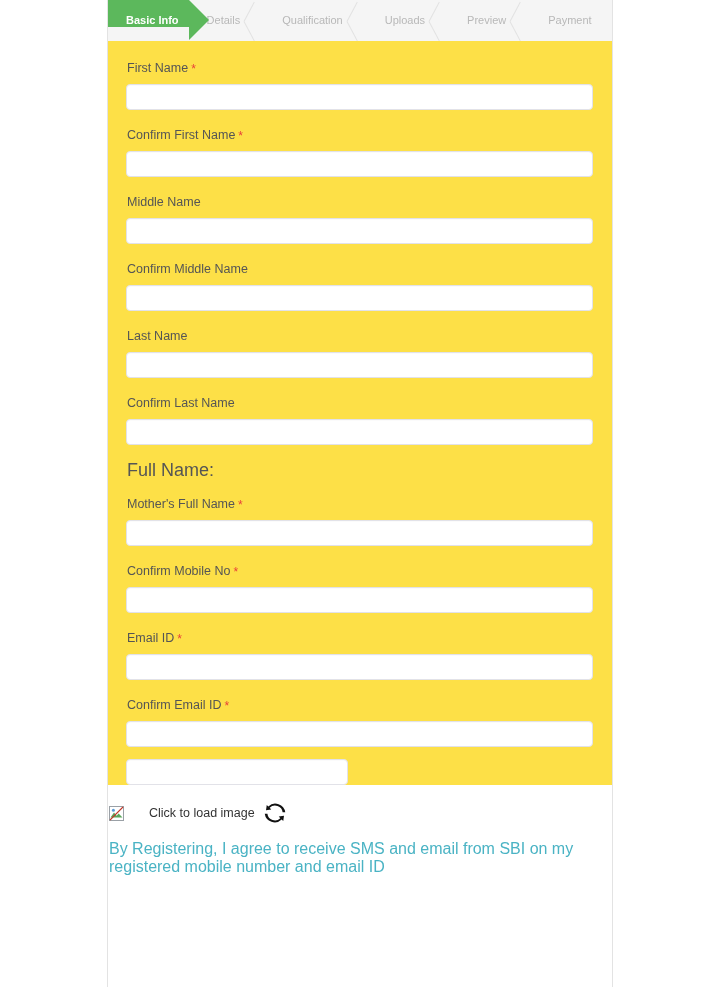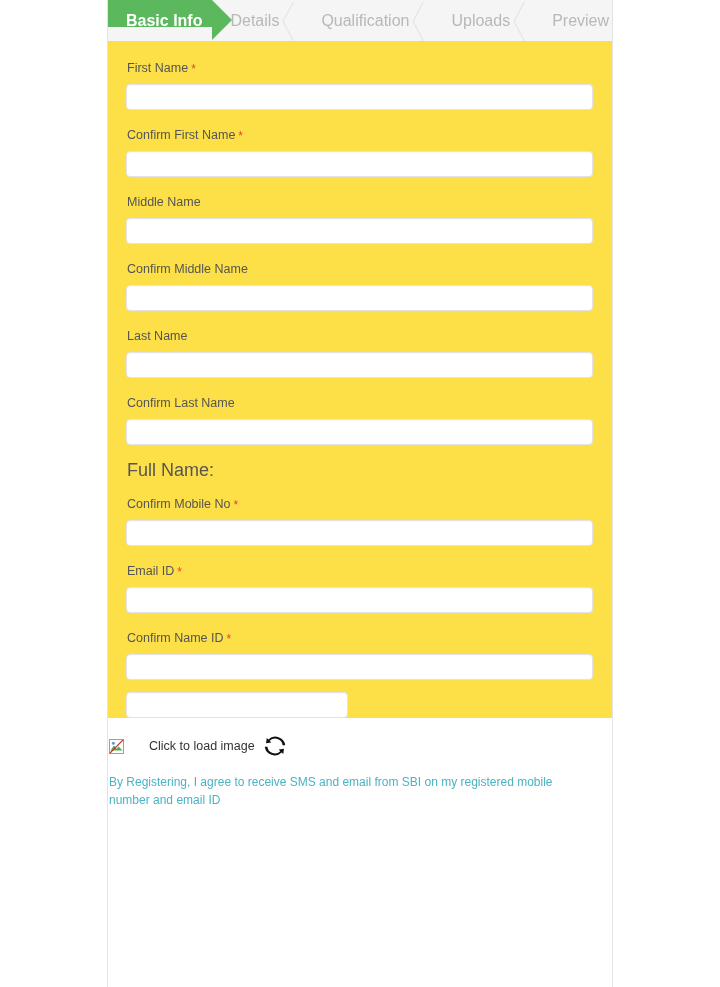--- a/index.html
+++ b/index.html
@@ -37,21 +37,21 @@
     overflow: hidden;
     white-space: nowrap;
     font-size: 0;
   }
   .wiz-step {
     position: relative;
     display: inline-block;
     height: 27px;
     line-height: 41px;
     padding: 0 24px 0 18px;
-    font-size: 16px;
+    font-size: 11px;
     color: #b8b8b8;
     vertical-align: top;
     box-sizing: border-box;
     background: transparent;
   }
   .wiz-step.active {
     background: #5cb85c;
     color: #ffffff;
     font-weight: bold;
     padding-right: 10px;
@@ -174,21 +174,21 @@
     margin-left: 9px;
     display: inline-block;
     line-height: 0;
   }
 
   
   .agreement {
     display: block;
     width: 468px;
     margin: 15px 0 0 1px;
-    font-size: 12px;
+    font-size: 16px;
     line-height: 18px;
     color: #4ab3c4;
     text-decoration: none;
   }
 </style>
 </head>
 <body>
 
 <div class="panel">
 
@@ -214,29 +214,33 @@
       <div class="field">
         <label class="field-label"><span>Last Name</span></label>
         <input type="text" class="text-input" placeholder="" style="">
       </div>
       <div class="field">
         <label class="field-label"><span>Confirm Last Name</span></label>
         <input type="text" class="text-input" placeholder="" style="">
       </div>
       <div class="fullname-row">Full Name:</div>
       <div class="field">
+        <label class="field-label"><span>Mother's Full Name</span><span class="req">*</span></label>
+        <input type="text" class="text-input" placeholder="" style="">
+      </div>
+      <div class="field">
         <label class="field-label"><span>Confirm Mobile No</span><span class="req">*</span></label>
         <input type="text" class="text-input" placeholder="" style="">
       </div>
       <div class="field">
         <label class="field-label"><span>Email ID</span><span class="req">*</span></label>
         <input type="text" class="text-input" placeholder="" style="">
       </div>
       <div class="field">
-        <label class="field-label"><span>Confirm Name ID</span><span class="req">*</span></label>
+        <label class="field-label"><span>Confirm Email ID</span><span class="req">*</span></label>
         <input type="text" class="text-input" placeholder="" style="">
       </div>
       <div class="field">
         <input type="text" class="text-input narrow" placeholder="" style="">
       </div>
     </div>
 
   <div class="captcha-row">
     <span class="broken-img">
       <span class="broken-img-glyph">

